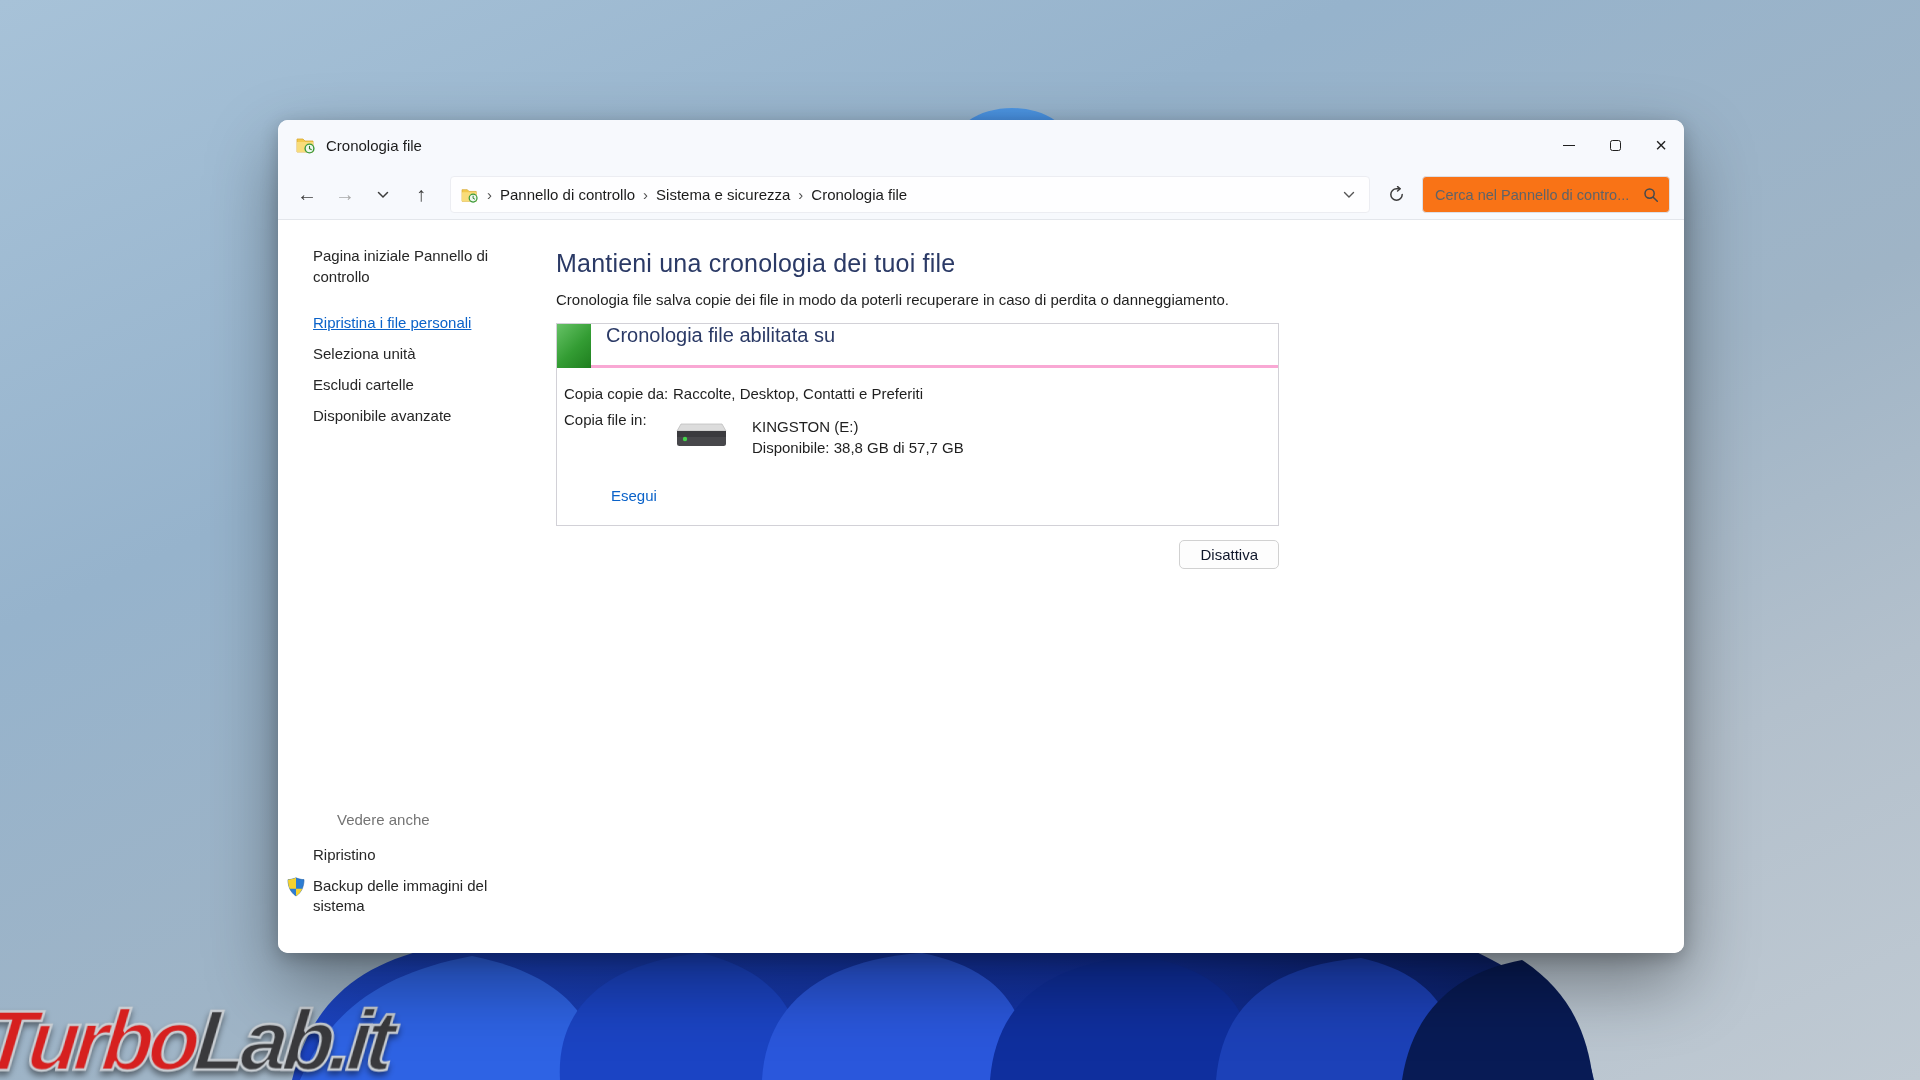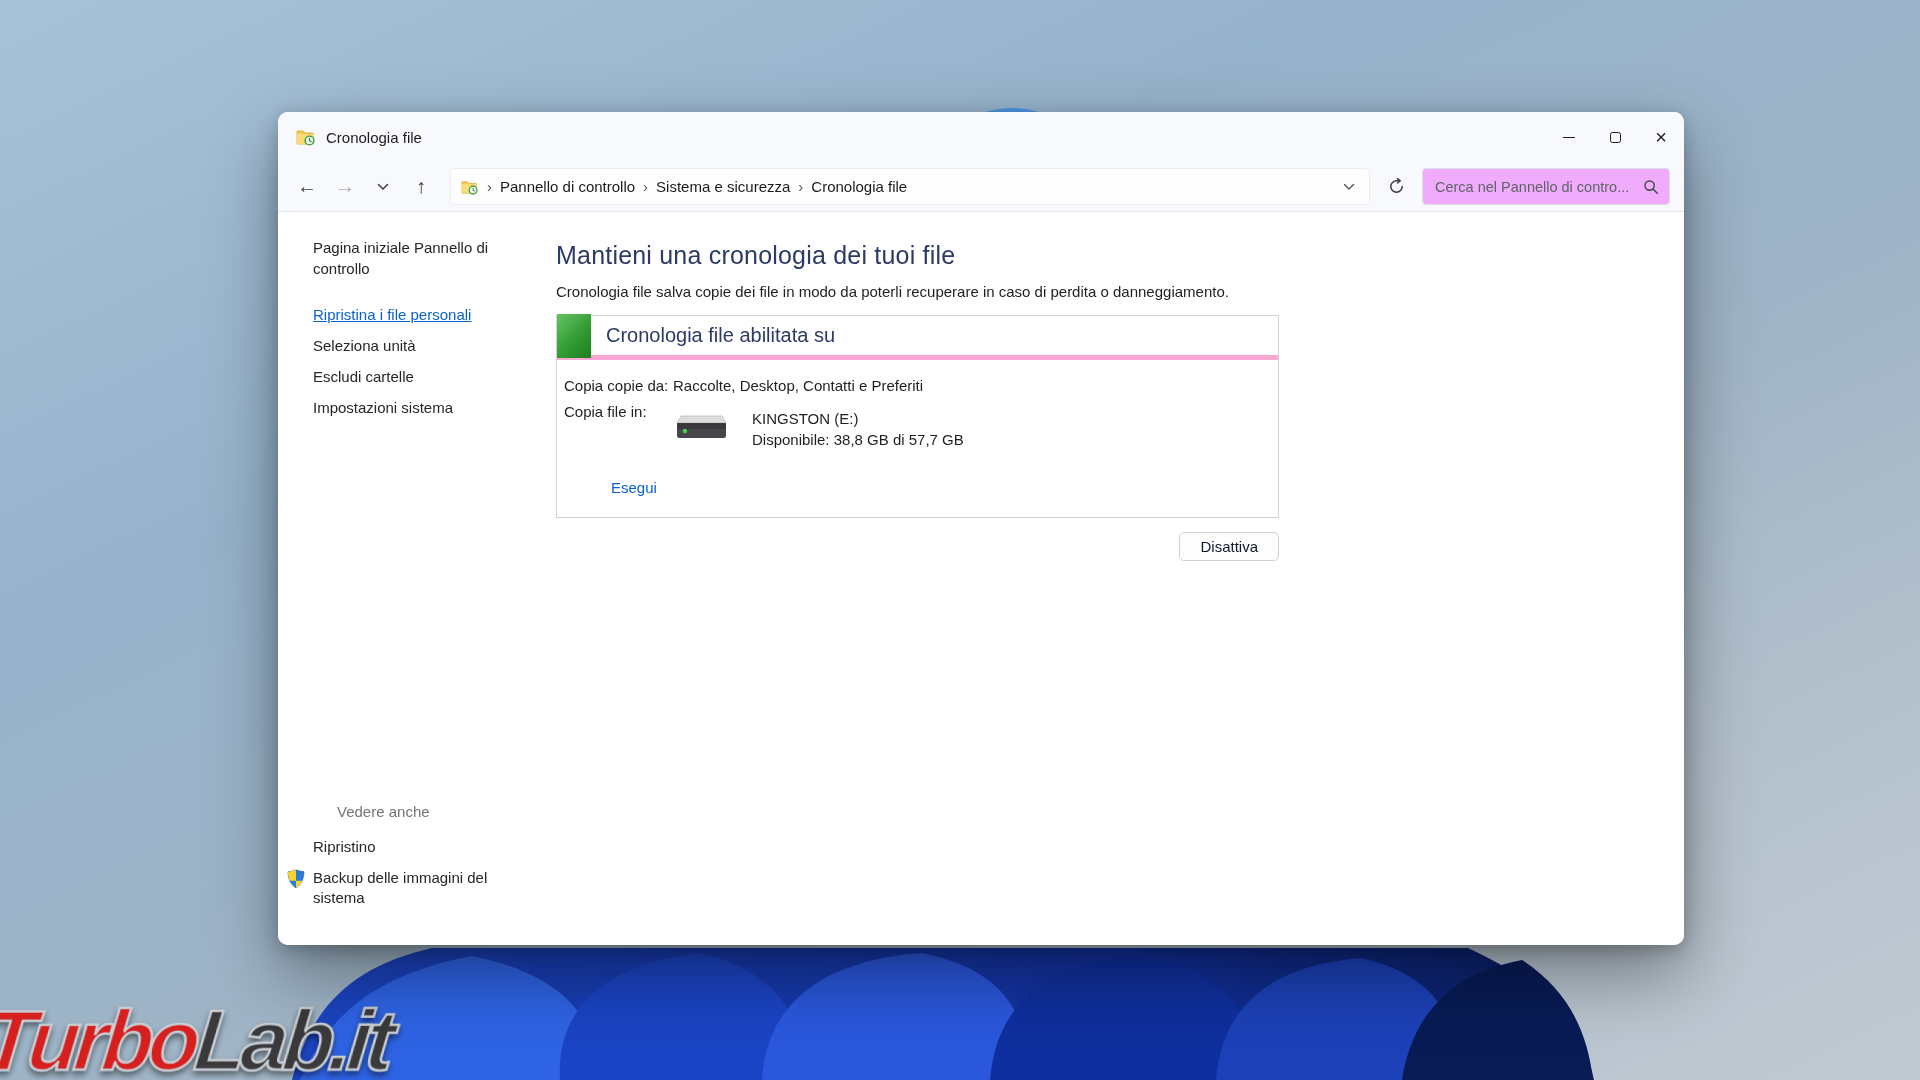--- a/index.html
+++ b/index.html
@@ -12,21 +12,21 @@
   .bloom-svg { position:absolute; inset:0; width:100%; height:100%; }
 
   .watermark { position:absolute; left:-16px; bottom:-10px; z-index:2;
     font-style:italic; font-weight:bold; font-size:84px; letter-spacing:-5px;
     transform:skewX(-6deg); white-space:nowrap;
     filter:drop-shadow(0 4px 3px rgba(0,0,0,.45)); }
   .watermark .wm-red  { color:#d6201f; -webkit-text-stroke:2.5px #c9ced3; }
   .watermark .wm-dark { color:#3a3a3d; -webkit-text-stroke:2.5px #c9ced3; }
 
   
-  .window { position:absolute; left:278px; top:112px; width:1406px; height:833px;
+  .window { position:absolute; left:278px; top:120px; width:1406px; height:833px;
     background:#fff; border-radius:10px; overflow:hidden; z-index:5;
     box-shadow:0 30px 70px rgba(0,0,0,.38), 0 5px 18px rgba(0,0,0,.22);
     display:flex; flex-direction:column; }
 
   
   .titlebar { height:50px; flex:0 0 50px; background:#f7f9fd; display:flex; align-items:center; padding-left:18px; }
   .titlebar .title { font-size:15px; color:#1c1c1c; margin-left:10px; }
   .caption-group { margin-left:auto; display:flex; height:100%; }
   .cap-btn { width:46px; height:100%; display:flex; align-items:center; justify-content:center; color:#1f1f1f; cursor:default; }
   .min-glyph { width:12px; height:0; border-bottom:1.4px solid #1f1f1f; display:block; }
@@ -43,21 +43,21 @@
 
   .breadcrumb-bar { flex:1 1 auto; height:37px; margin:0 9px 0 10px; background:#fefeff;
     border:1px solid #ecedf2; border-radius:4px; display:flex; align-items:center;
     padding:0 10px; font-size:15px; color:#1b1b1b; }
   .crumb-sep { color:#505050; font-size:15px; padding:0 8px; }
   .crumb { cursor:default; }
   .crumb-caret { margin-left:auto; padding-right:4px; display:flex; align-items:center; }
 
   .refresh-btn { width:34px; height:34px; display:flex; align-items:center; justify-content:center; border-radius:4px; flex:0 0 auto; }
 
-  .searchbox { width:248px; height:37px; margin-left:9px; background:#f0abfc; border:1px solid #dcdfe6;
+  .searchbox { width:248px; height:37px; margin-left:9px; background:#f97316; border:1px solid #dcdfe6;
     border-radius:4px; display:flex; align-items:center; padding:0 10px; flex:0 0 auto; }
   .searchbox input { border:none; outline:none; flex:1; font-size:14.5px; color:#3c4043;
     font-family:"Liberation Sans","DejaVu Sans",sans-serif; background:transparent; min-width:0; }
   .searchbox input::placeholder { color:#5f6368; }
 
   
   .help-icon { position:absolute; right:5px; top:103px; width:23px; height:23px; border-radius:50%;
     background:#1587d8; color:#fff; font-size:15px; font-weight:bold; display:flex;
     align-items:center; justify-content:center; box-shadow:0 0 0 2px rgba(21,135,216,.18); }
 
@@ -74,21 +74,21 @@
   .see-also-item { line-height:20px; margin-bottom:11px; cursor:pointer; }
   .see-also-backup { display:flex; align-items:flex-start; margin-left:-26px; }
   .see-also-backup .shield { flex:0 0 18px; margin:1px 8px 0 0; }
   .see-also-backup .backup-label { width:185px; }
 
   .main { flex:1 1 auto; padding-top:29px; }
   .main h1 { font-size:25px; font-weight:400; color:#2b3a66; margin:0 0 13px 0; letter-spacing:.2px; }
   .main .desc { font-size:15px; color:#1f1f1f; margin:0 0 15px 0; }
 
   .status-box { width:723px; border:1px solid #d2d1d7; background:#fff; }
-  .box-header { display:flex; align-items:center; height:44px; border-bottom:5px solid #f9a8d4; }
+  .box-header { display:flex; align-items:flex-start; height:44px; border-bottom:3px solid #f9a8d4; }
   .green-block { width:34px; height:44px; background:linear-gradient(135deg,#66c266 0%,#339c33 55%,#1e7e1e 100%); }
   .box-title { font-size:20px; color:#2b3a66; margin-left:15px; font-weight:400; }
   .box-body { padding:17px 10px 21px 7px; font-size:15px; color:#1f1f1f; }
   .box-row { display:flex; margin-bottom:9px; }
   .row-label { width:109px; flex:0 0 109px; }
   .drive-row { display:flex; gap:22px; margin-top:3px; }
   .drive-text { line-height:21px; padding-top:2px; }
   .run-link { display:inline-block; margin:20px 0 0 47px; color:#0a62c9; cursor:pointer; font-size:15px; }
 
   .button-row { width:723px; display:flex; justify-content:flex-end; margin-top:14px; }
@@ -203,21 +203,21 @@
       <span>?</span>
     </div>
 
   <div class="content">
 
     <aside class="sidebar">
       <div class="side-home">Pagina iniziale Pannello di controllo</div>
       <div class="side-task link-blue">Ripristina i file personali</div>
       <div class="side-task">Seleziona unità</div>
       <div class="side-task">Escludi cartelle</div>
-      <div class="side-task">Impostazioni sistema</div>
+      <div class="side-task">Disponibile avanzate</div>
       <div class="side-spacer"></div>
       <div class="see-also-header">Vedere anche</div>
       <div class="see-also-item">Ripristino</div>
       <div class="see-also-item see-also-backup">
         <svg class="shield" width="18" height="20" viewBox="0 0 18 20">
           <path d="M9,0.8 C11.5,2 14.5,2.6 17,2.6 C17,9.5 14.5,15.5 9,19 C3.5,15.5 1,9.5 1,2.6 C3.5,2.6 6.5,2 9,0.8 Z" fill="#2d7dd2" stroke="#1d5ea6" stroke-width="0.6"></path>
           <path d="M9,0.8 C6.5,2 3.5,2.6 1,2.6 C1,5.8 1.5,8.9 2.7,11.7 L9,11.7 Z" fill="#f6d22e"></path>
           <path d="M9,11.7 L15.3,11.7 C14,14.6 12,17.1 9,19 Z" fill="#f6d22e"></path>
         </svg>
         <span class="backup-label">Backup delle immagini del sistema</span>

